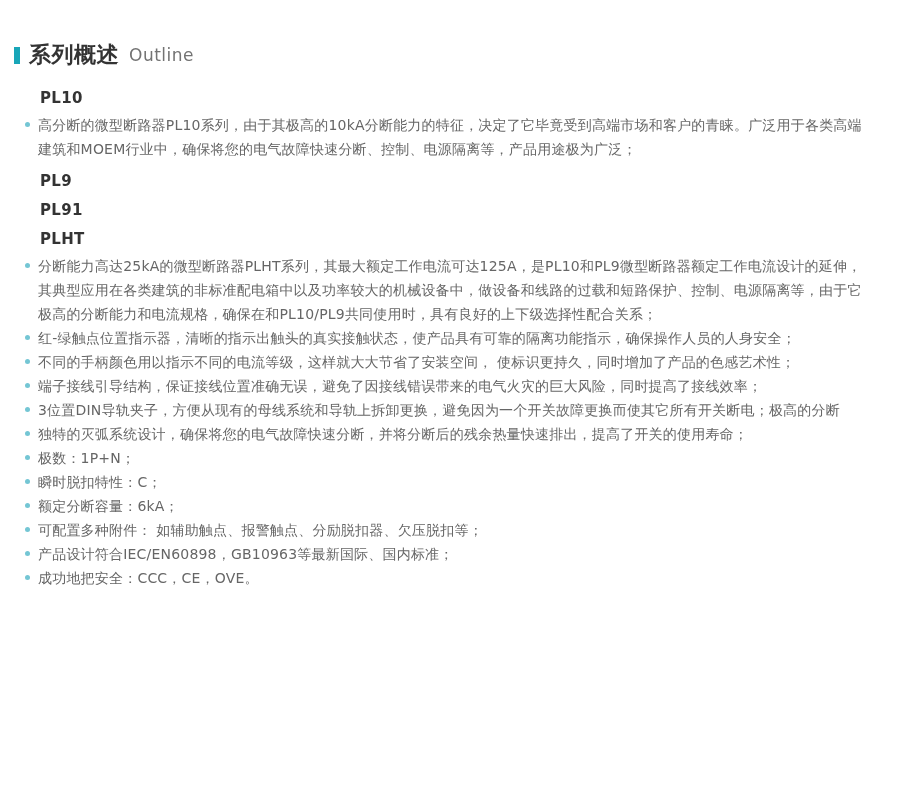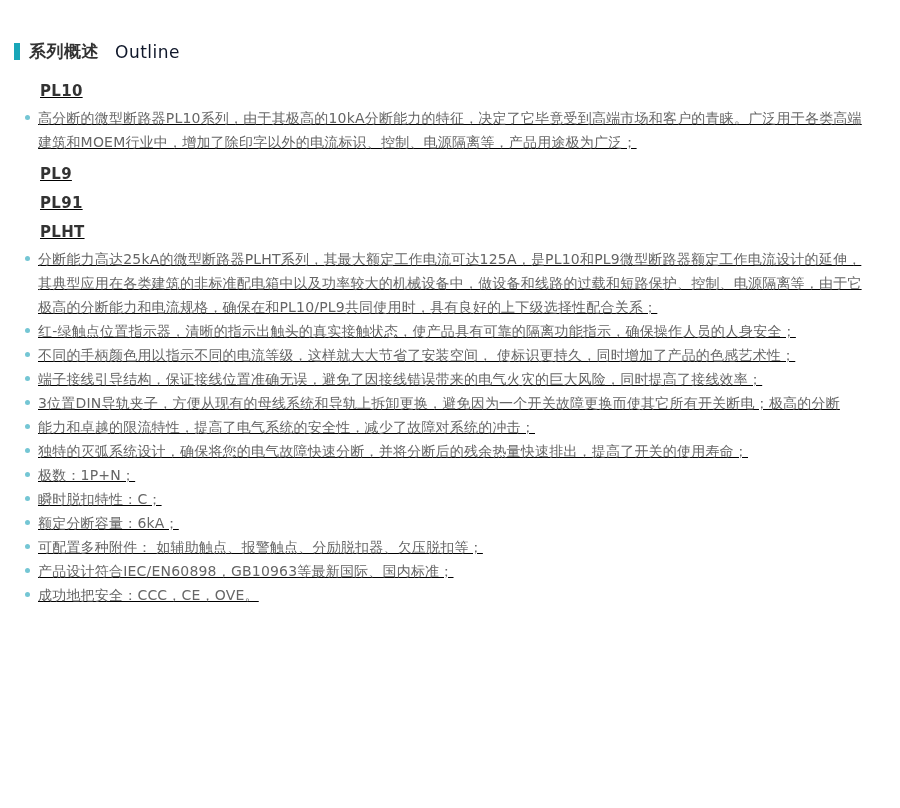--- a/index.html
+++ b/index.html
@@ -10,25 +10,25 @@
     -webkit-font-smoothing:antialiased;
   }
   .page { padding:40px 25px 0 14px; }
 
   
   .page-header { display:flex; align-items:center; margin-bottom:19px; }
   .accent-bar {
     display:inline-block; width:6px; height:17px;
     background:#18a6b8; margin-right:9px;
   }
-  .title-cn { font-size:17px; font-weight:bold; color:#333333; letter-spacing:0.5px; }
-  .title-en { font-size:17px; color:#0f172a; margin-left:16px; letter-spacing:0.5px; }
+  .title-cn { font-size:22px; font-weight:bold; color:#333333; letter-spacing:0.5px; }
+  .title-en { font-size:17px; color:#737373; margin-left:10px; letter-spacing:0.5px; }
 
   
-  .content { padding-left:24px;text-decoration:underline; }
+  .content { padding-left:24px; }
   .section { margin-bottom:11px; }
   .section-heading {
     font-size:15px; font-weight:bold; color:#333333;
     margin:0 0 6px 2px; letter-spacing:0.3px;
   }
   ul.bullets { list-style:none; max-width:838px; }
   ul.bullets li {
     position:relative; font-size:14px; line-height:24px;
     color:#666666; letter-spacing:0.2px;
   }
@@ -47,41 +47,40 @@
     <span class="accent-bar"></span>
     <span class="title-cn">系列概述</span>
     <span class="title-en">Outline</span>
   </div>
 
   <div class="content">
 
     <div class="section">
       <h3 class="section-heading">PL10</h3>
       <ul class="bullets">
-        <li>高分断的微型断路器PL10系列，由于其极高的10kA分断能力的特征，决定了它毕竟受到高端市场和客户的青睐。广泛用于各类高端建筑和MOEM行业中，增加了除印字以外的电流标识、控制、电源隔离等，产品用途极为广泛；</li>
+        <li>高分断的微型断路器PL10系列，由于其极高的10kA分断能力的特征，决定了它毕竟受到高端市场和客户的青睐。广泛用于各类高端建筑和MOEM行业中，确保将您的电气故障快速分断、控制、电源隔离等，产品用途极为广泛；</li>
       </ul>
     </div>
 
     <div class="section">
       <h3 class="section-heading">PL9</h3>
     </div>
 
     <div class="section">
       <h3 class="section-heading">PL91</h3>
     </div>
 
     <div class="section">
       <h3 class="section-heading">PLHT</h3>
       <ul class="bullets">
         <li>分断能力高达25kA的微型断路器PLHT系列，其最大额定工作电流可达125A，是PL10和PL9微型断路器额定工作电流设计的延伸，其典型应用在各类建筑的非标准配电箱中以及功率较大的机械设备中，做设备和线路的过载和短路保护、控制、电源隔离等，由于它极高的分断能力和电流规格，确保在和PL10/PL9共同使用时，具有良好的上下级选择性配合关系；</li>
         <li>红-绿触点位置指示器，清晰的指示出触头的真实接触状态，使产品具有可靠的隔离功能指示，确保操作人员的人身安全；</li>
         <li>不同的手柄颜色用以指示不同的电流等级，这样就大大节省了安装空间， 使标识更持久，同时增加了产品的色感艺术性；</li>
         <li>端子接线引导结构，保证接线位置准确无误，避免了因接线错误带来的电气火灾的巨大风险，同时提高了接线效率；</li>
         <li>3位置DIN导轨夹子，方便从现有的母线系统和导轨上拆卸更换，避免因为一个开关故障更换而使其它所有开关断电；极高的分断</li>
-        <li>能力和卓越的限流特性，提高了电气系统的安全性，减少了故障对系统的冲击；</li>
         <li>独特的灭弧系统设计，确保将您的电气故障快速分断，并将分断后的残余热量快速排出，提高了开关的使用寿命；</li>
         <li>极数：1P+N；</li>
         <li>瞬时脱扣特性：C；</li>
         <li>额定分断容量：6kA；</li>
         <li>可配置多种附件： 如辅助触点、报警触点、分励脱扣器、欠压脱扣等；</li>
         <li>产品设计符合IEC/EN60898，GB10963等最新国际、国内标准；</li>
         <li>成功地把安全：CCC，CE，OVE。</li>
       </ul>
     </div>
 

